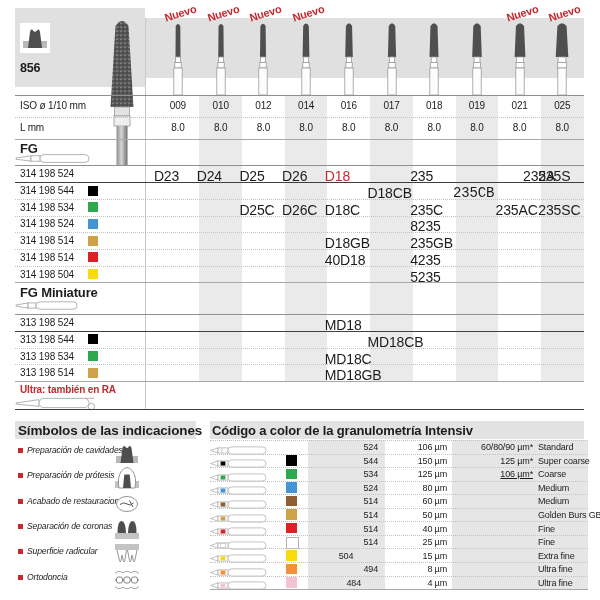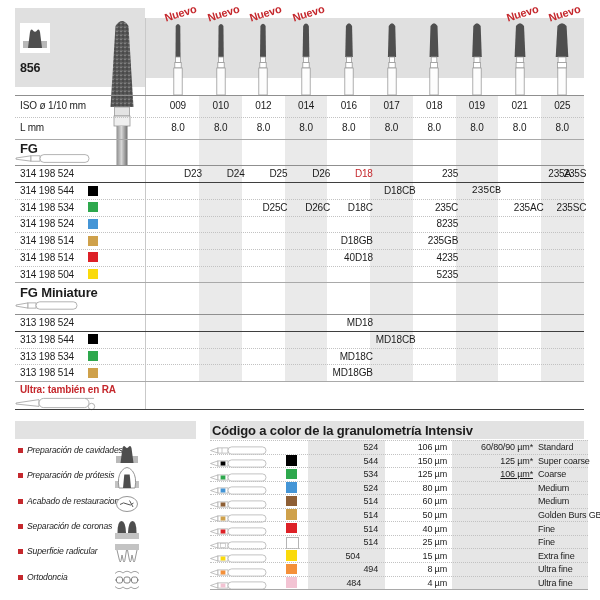--- a/index.html
+++ b/index.html
@@ -11,21 +11,21 @@
   .vline{width:1px;background:#c9c9c9;}
   .hline{height:0;border-top:1px solid #a9a9a9;}
   .hline.dot{border-top:1px dotted #c2c2c2;}
   .hline.dark{border-top:1.7px solid #3f3f3f;}
   .hline.med{border-top:1px solid #8f8f8f;}
   .figbox{background:#fff;width:30px;height:30px;}
   .fignum{font-weight:bold;font-size:12.5px;}
   .rowlabel{font-size:10px;}
   .colval{font-size:10px;text-align:center;}
   .code{font-size:10px;}
-  .cell{font-size:10px;text-align:right;white-space:nowrap;}
+  .cell{font-size:14px;text-align:left;white-space:nowrap;}
   .red{color:#c5282d;}
   .sectlabel{font-weight:bold;font-size:13px;}
   .nuevo{color:#c5282d;font-weight:bold;font-size:11px;transform:rotate(-17deg);transform-origin:center;white-space:nowrap;}
   .swatch{width:10px;height:10px;}
   .note{font-weight:bold;font-size:10px;color:#c5282d;}
   .titlebar{background:#e2e2e2;}
   .bigtitle{font-weight:bold;font-size:13.5px;white-space:nowrap;}
   .symlabel{font-size:8.6px;font-style:italic;}
   .bullet{width:5px;height:5px;background:#c5282d;}
   .granband{background:#e6e6e6;}
@@ -126,20 +126,21 @@
       <div class="abs hline " style="left:15px;top:282.2px;width:569px;z-index:3;"></div>
       <div class="abs hline med" style="left:15px;top:314px;width:569px;z-index:3;"></div>
       <div class="abs hline dark" style="left:15px;top:330.9px;width:569px;z-index:3;"></div>
       <div class="abs hline dot" style="left:15px;top:347.6px;width:569px;z-index:3;"></div>
       <div class="abs hline dot" style="left:15px;top:364.3px;width:569px;z-index:3;"></div>
       <div class="abs hline " style="left:15px;top:381px;width:569px;z-index:3;"></div>
       <div class="abs hline dark" style="left:15px;top:409px;width:569px;z-index:3;"></div>
     </div>
 
   <div class="abs titlebar" style="left:15px;top:421px;width:181px;height:18px;"></div>
+  <div class="abs bigtitle" style="left:18px;top:423px;">Símbolos de las indicaciones</div>
   <div id="sym-items"></div>
 
   <div class="abs titlebar" style="left:210px;top:421px;width:374px;height:18px;"></div>
   <div class="abs bigtitle" style="left:212px;top:423px;font-size:13px;">Código a color de la granulometría Intensiv</div>
   <div id="gran-rows">
       <div class="abs granband" style="left:308px;top:440px;width:77px;height:149px;z-index:0;"></div>
       <div class="abs granband" style="left:452px;top:440px;width:136px;height:149px;z-index:0;"></div>
       <div class="abs hline dot" style="left:210px;top:440.0px;width:378px;z-index:2;"></div>
       <div class="abs " style="left:209px;top:441.8px;z-index:1;"><svg width="58" height="11" viewBox="0 0 58 11">
     <path d="M1.5 5.5 L9 2.9 L9 8.1 Z" fill="#fff" stroke="#a8a8a8" stroke-width="0.7"></path>
@@ -231,21 +232,21 @@
       <div class="abs gtxt r" style="left:385px;top:537.1px;width:62px;z-index:1;">25 µm</div>
       <div class="abs gtxt" style="left:538px;top:537.1px;z-index:1;">Fine</div>
       <div class="abs hline dot" style="left:210px;top:548.4px;width:378px;z-index:2;"></div>
       <div class="abs " style="left:209px;top:550.2px;z-index:1;"><svg width="58" height="11" viewBox="0 0 58 11">
     <path d="M1.5 5.5 L9 2.9 L9 8.1 Z" fill="#fff" stroke="#a8a8a8" stroke-width="0.7"></path>
     <rect x="9" y="2.9" width="10" height="5.2" fill="#fff" stroke="#a8a8a8" stroke-width="0.7"></rect>
     <rect x="11.6" y="3.5" width="4.8" height="4" fill="#fada0b"></rect>
     <rect x="19" y="1.9" width="38" height="7.2" rx="3.6" fill="#fff" stroke="#a8a8a8" stroke-width="0.7"></rect>
   </svg></div>
       <div class="abs swatch" style="left:286px;top:550.0px;width:10.5px;height:10.5px;background:#fada0b;z-index:1;"></div>
-      <div class="abs gtxt r" style="left:292px;top:550.6px;width:68px;z-index:1;">504</div>
+      <div class="abs gtxt r" style="left:312px;top:550.6px;width:68px;z-index:1;text-align:center;">504</div>
       <div class="abs gtxt r" style="left:385px;top:550.6px;width:62px;z-index:1;">15 µm</div>
       <div class="abs gtxt" style="left:538px;top:550.6px;z-index:1;">Extra fine</div>
       <div class="abs hline dot" style="left:210px;top:562.0px;width:378px;z-index:2;"></div>
       <div class="abs " style="left:209px;top:563.8px;z-index:1;"><svg width="58" height="11" viewBox="0 0 58 11">
     <path d="M1.5 5.5 L9 2.9 L9 8.1 Z" fill="#fff" stroke="#a8a8a8" stroke-width="0.7"></path>
     <rect x="9" y="2.9" width="10" height="5.2" fill="#fff" stroke="#a8a8a8" stroke-width="0.7"></rect>
     <rect x="11.6" y="3.5" width="4.8" height="4" fill="#f49039"></rect>
     <rect x="19" y="1.9" width="38" height="7.2" rx="3.6" fill="#fff" stroke="#a8a8a8" stroke-width="0.7"></rect>
   </svg></div>
       <div class="abs swatch" style="left:286px;top:563.6px;width:10.5px;height:10.5px;background:#f49039;z-index:1;"></div>

